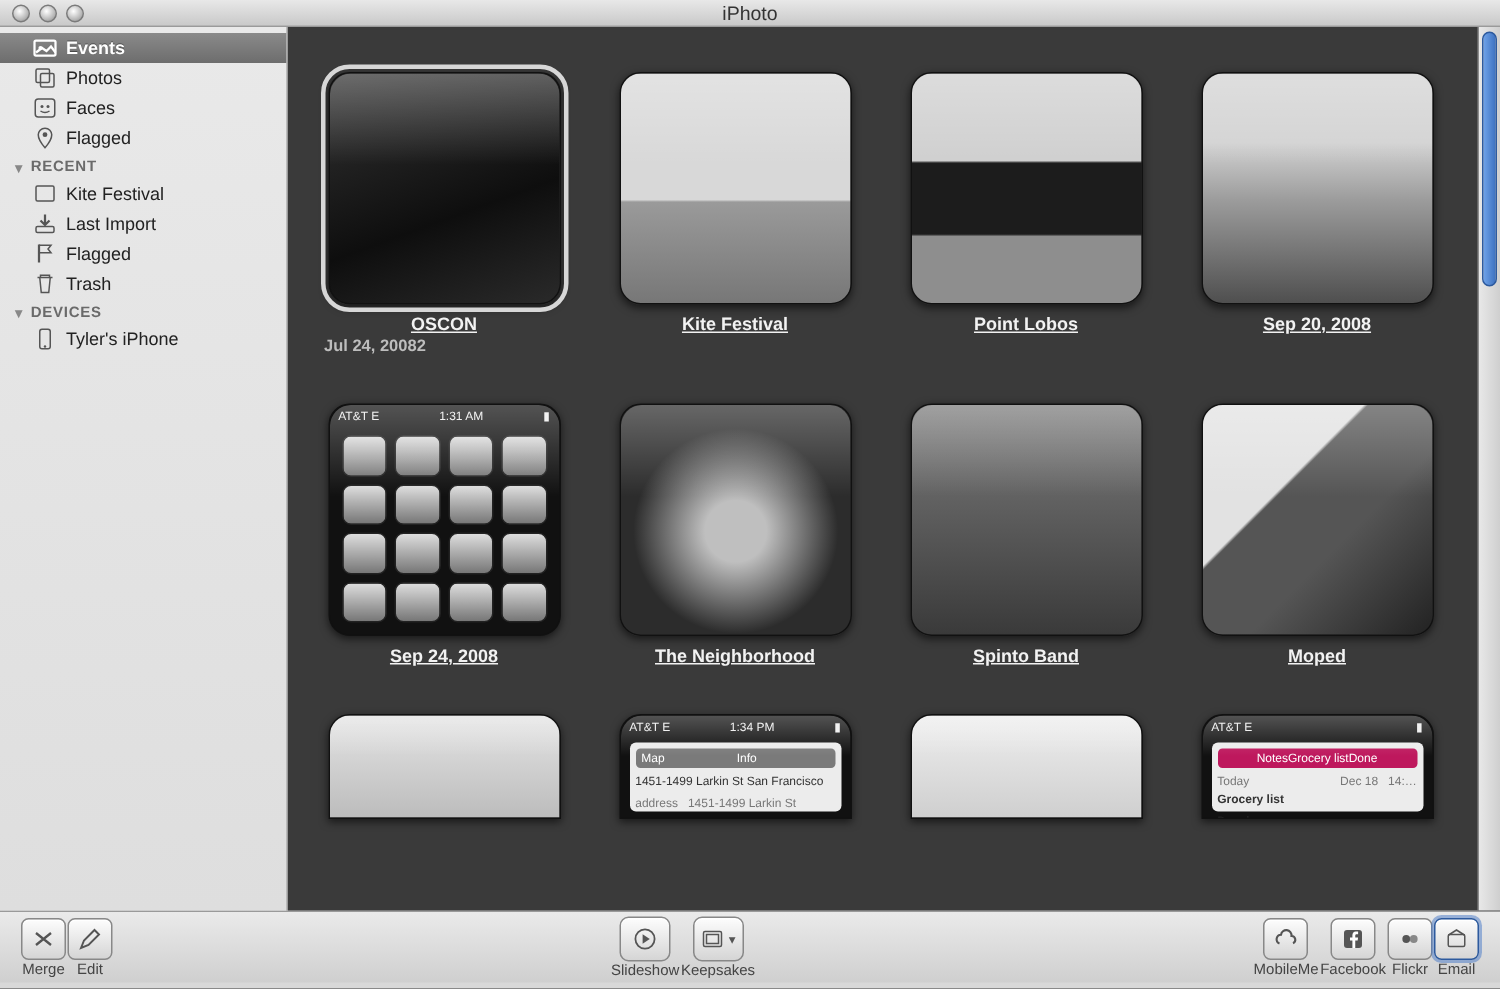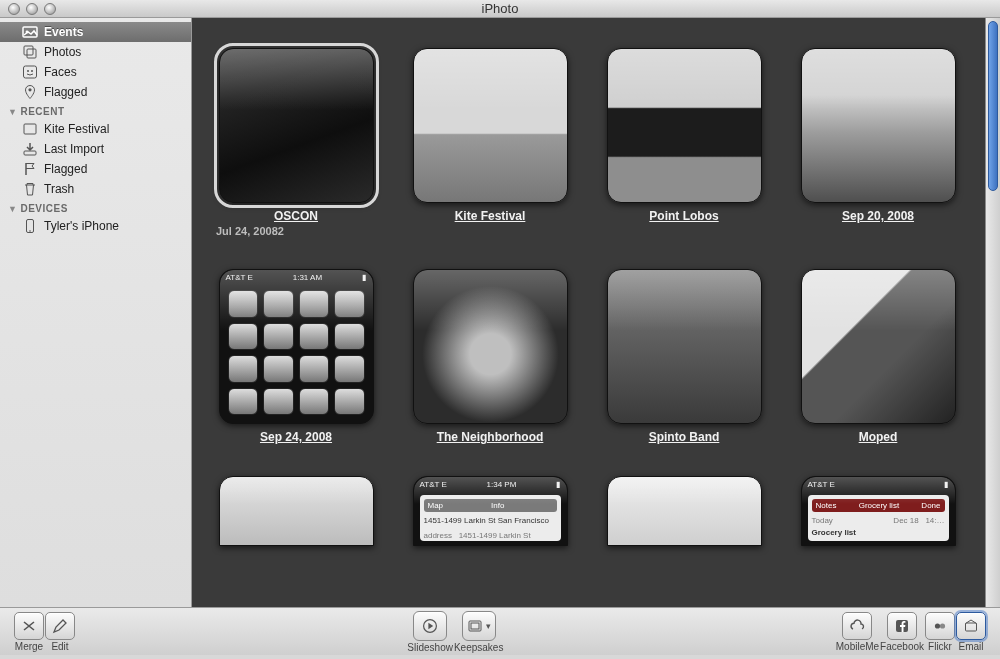--- a/index.html
+++ b/index.html
@@ -386,21 +386,21 @@
         <div class="thumb-box" style="background:linear-gradient(#eee,#cfcfcf);"></div>
       </div>
       <div class="event partial">
         <div class="thumb-box" style="background:#111;">
           <div class="iphone-status">
               <span>AT&amp;T E</span>
               <span></span>
               <span>▮</span>
             </div>
           <div style="position:absolute;top:18px;left:6px;right:6px;bottom:4px;background:#ececec;border-radius:4px;padding:4px;font-size:8px;color:#333;">
-            <div style="background:#7f1d1d;color:#fff;padding:2px 4px;border-radius:3px;display:flex;justify-content:space-between;">
+            <div style="background:#be185d;color:#fff;padding:2px 4px;border-radius:3px;display:flex;justify-content:center;">
                 <span>Notes</span>
                 <span>Grocery list</span>
                 <span>Done</span>
               </div>
             <div style="margin-top:4px;display:flex;justify-content:space-between;color:#777;">
                 <span>Today</span>
                 <span>Dec 18 &nbsp; 14:…</span>
               </div>
             <div style="margin-top:3px;font-weight:bold;">Grocery list</div>
             <div style="margin-top:6px;">Bread</div>

